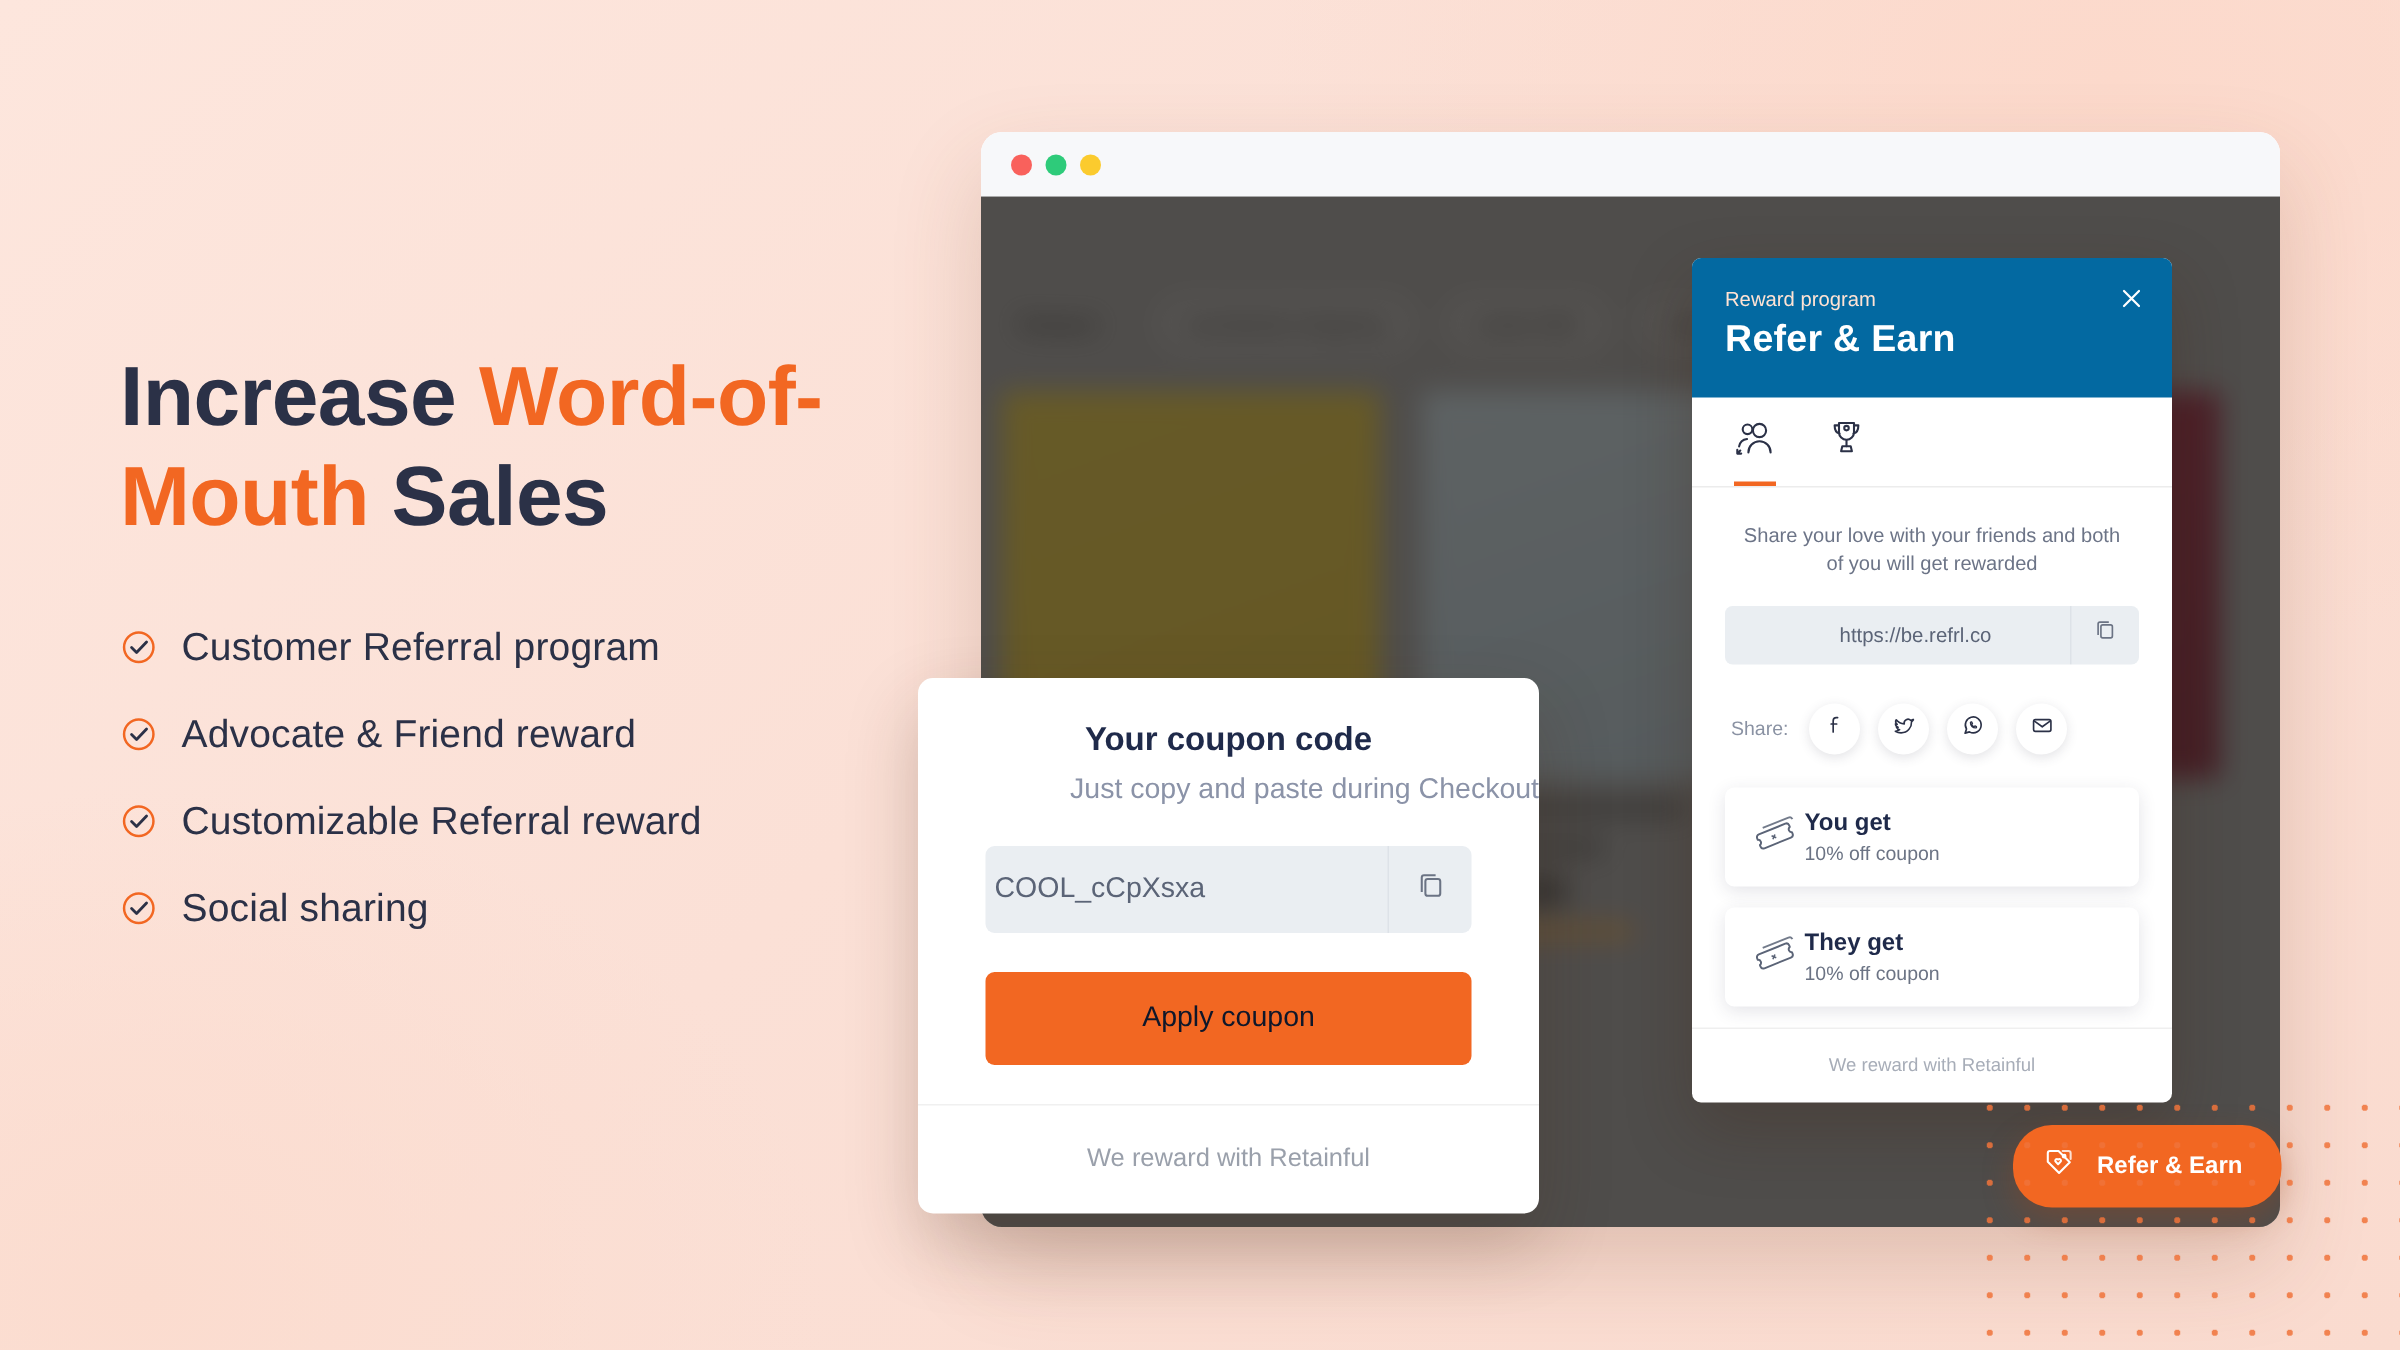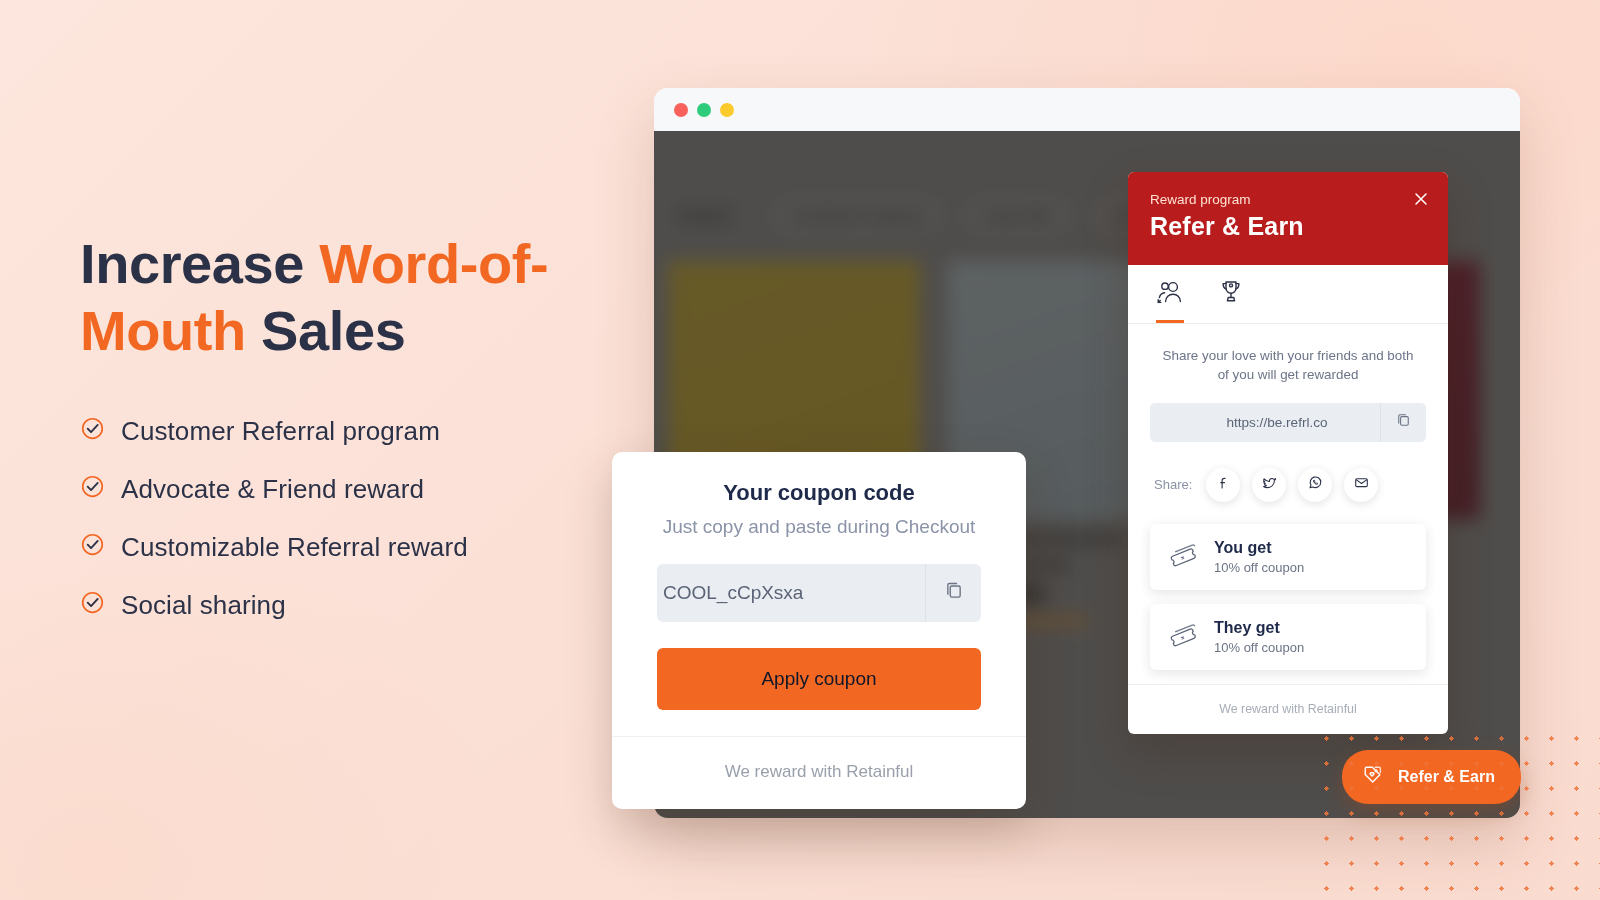--- a/index.html
+++ b/index.html
@@ -51,21 +51,21 @@
     letter-spacing: -0.4px;
   }
   .headline .accent { color: #f26722; }
 
   .feature-list {
     margin-top: 52px;
     list-style: none;
   }
   .feature-item {
     display: flex;
-    align-items: flex-start;
+    align-items: center;
     gap: 16px;
     margin-bottom: 27px;
   }
   .check-icon { width: 25px; height: 25px; flex: 0 0 25px; display: block; }
   .feature-label {
     font-size: 26px;
     color: #2b3147;
     letter-spacing: .1px;
   }
 
@@ -174,21 +174,21 @@
     position: absolute;
     left: 1128px;
     top: 172px;
     width: 320px;
     border-radius: 6px;
     background: #fff;
     box-shadow: 0 18px 44px rgba(60, 35, 20, .28);
     overflow: hidden;
   }
   .widget-head {
-    background: #b91c1c;
+    background: #0369a1;
     padding: 20px 22px 24px;
     position: relative;
   }
   .widget-eyebrow { color: #ffe3d4; font-size: 13.5px; margin-bottom: 5px; }
   .widget-title { color: #fff; font-size: 25px; font-weight: bold; letter-spacing: .2px; }
   .widget-close {
     position: absolute;
     top: 18px; right: 18px;
     width: 18px; height: 18px;
     cursor: pointer;
@@ -257,21 +257,21 @@
     display: flex;
     align-items: center;
     justify-content: center;
     cursor: pointer;
   }
 
   .reward-list { margin-top: 22px; }
   .reward-card {
     display: flex;
     align-items: center;
-    gap: 12px;
+    gap: 1px;
     background: #fff;
     border-radius: 6px;
     box-shadow: 0 3px 12px rgba(50,50,80,.13);
     padding: 15px 18px;
     margin-bottom: 14px;
   }
   .reward-title { font-size: 16px; font-weight: bold; color: #1f2a4a; }
   .reward-desc { font-size: 13px; color: #6b7384; margin-top: 3px; }
 
   .widget-footer {
@@ -295,21 +295,21 @@
     overflow: hidden;
     padding-top: 28px;
   }
   .coupon-title {
     text-align: center;
     font-size: 22px;
     font-weight: bold;
     color: #1f2a4a;
   }
   .coupon-sub {
-    text-align: center;
+    text-align: right;
     font-size: 19px;
     color: #8b93a8;
     margin-top: 10px;
   }
   .coupon-input {
     margin: 26px 45px 0;
     display: flex;
     background: #eaeef2;
     border-radius: 6px;
     overflow: hidden;

